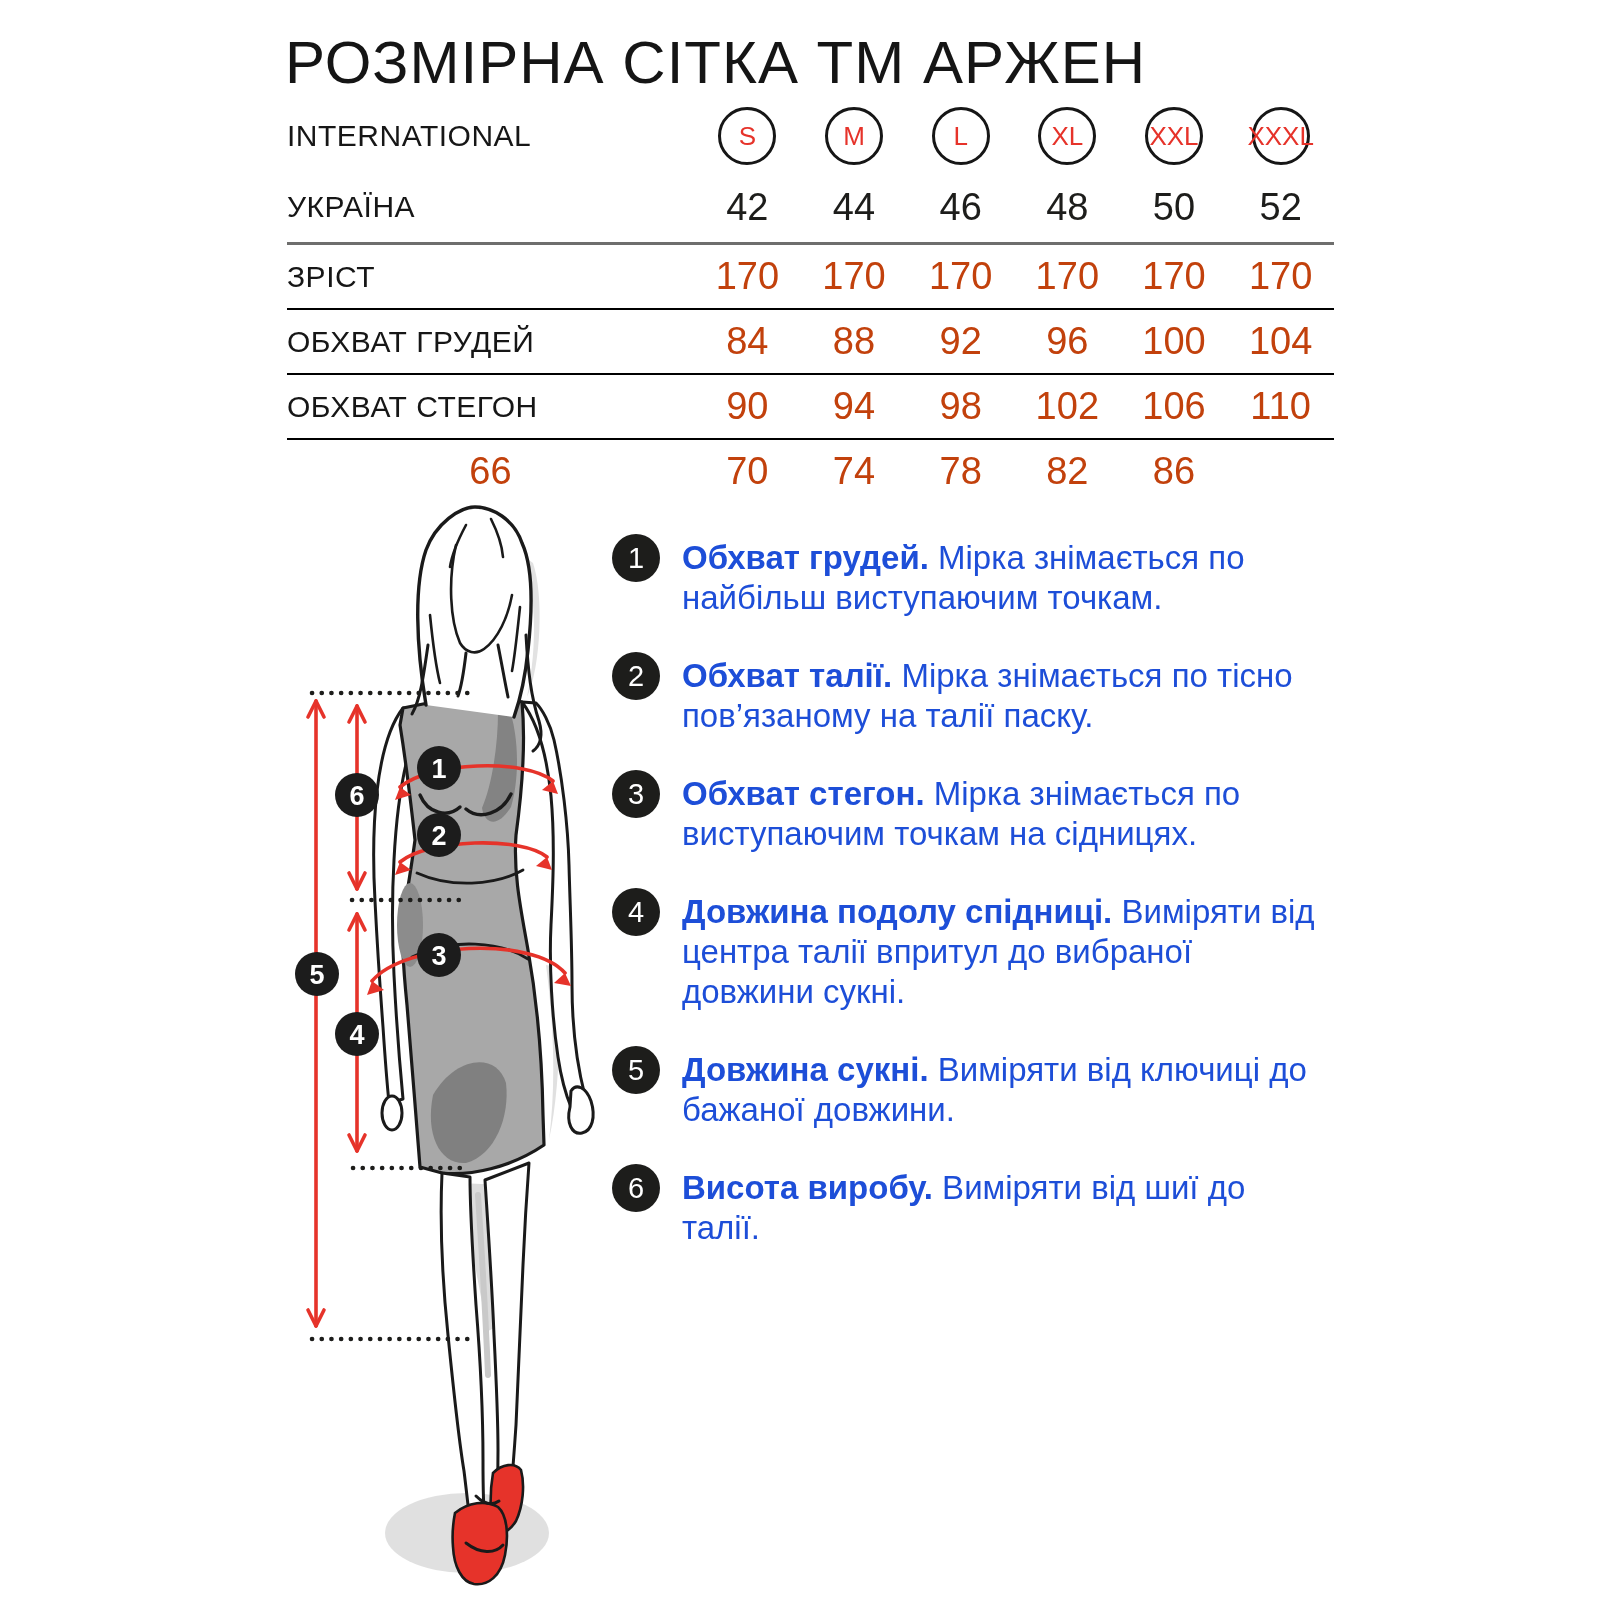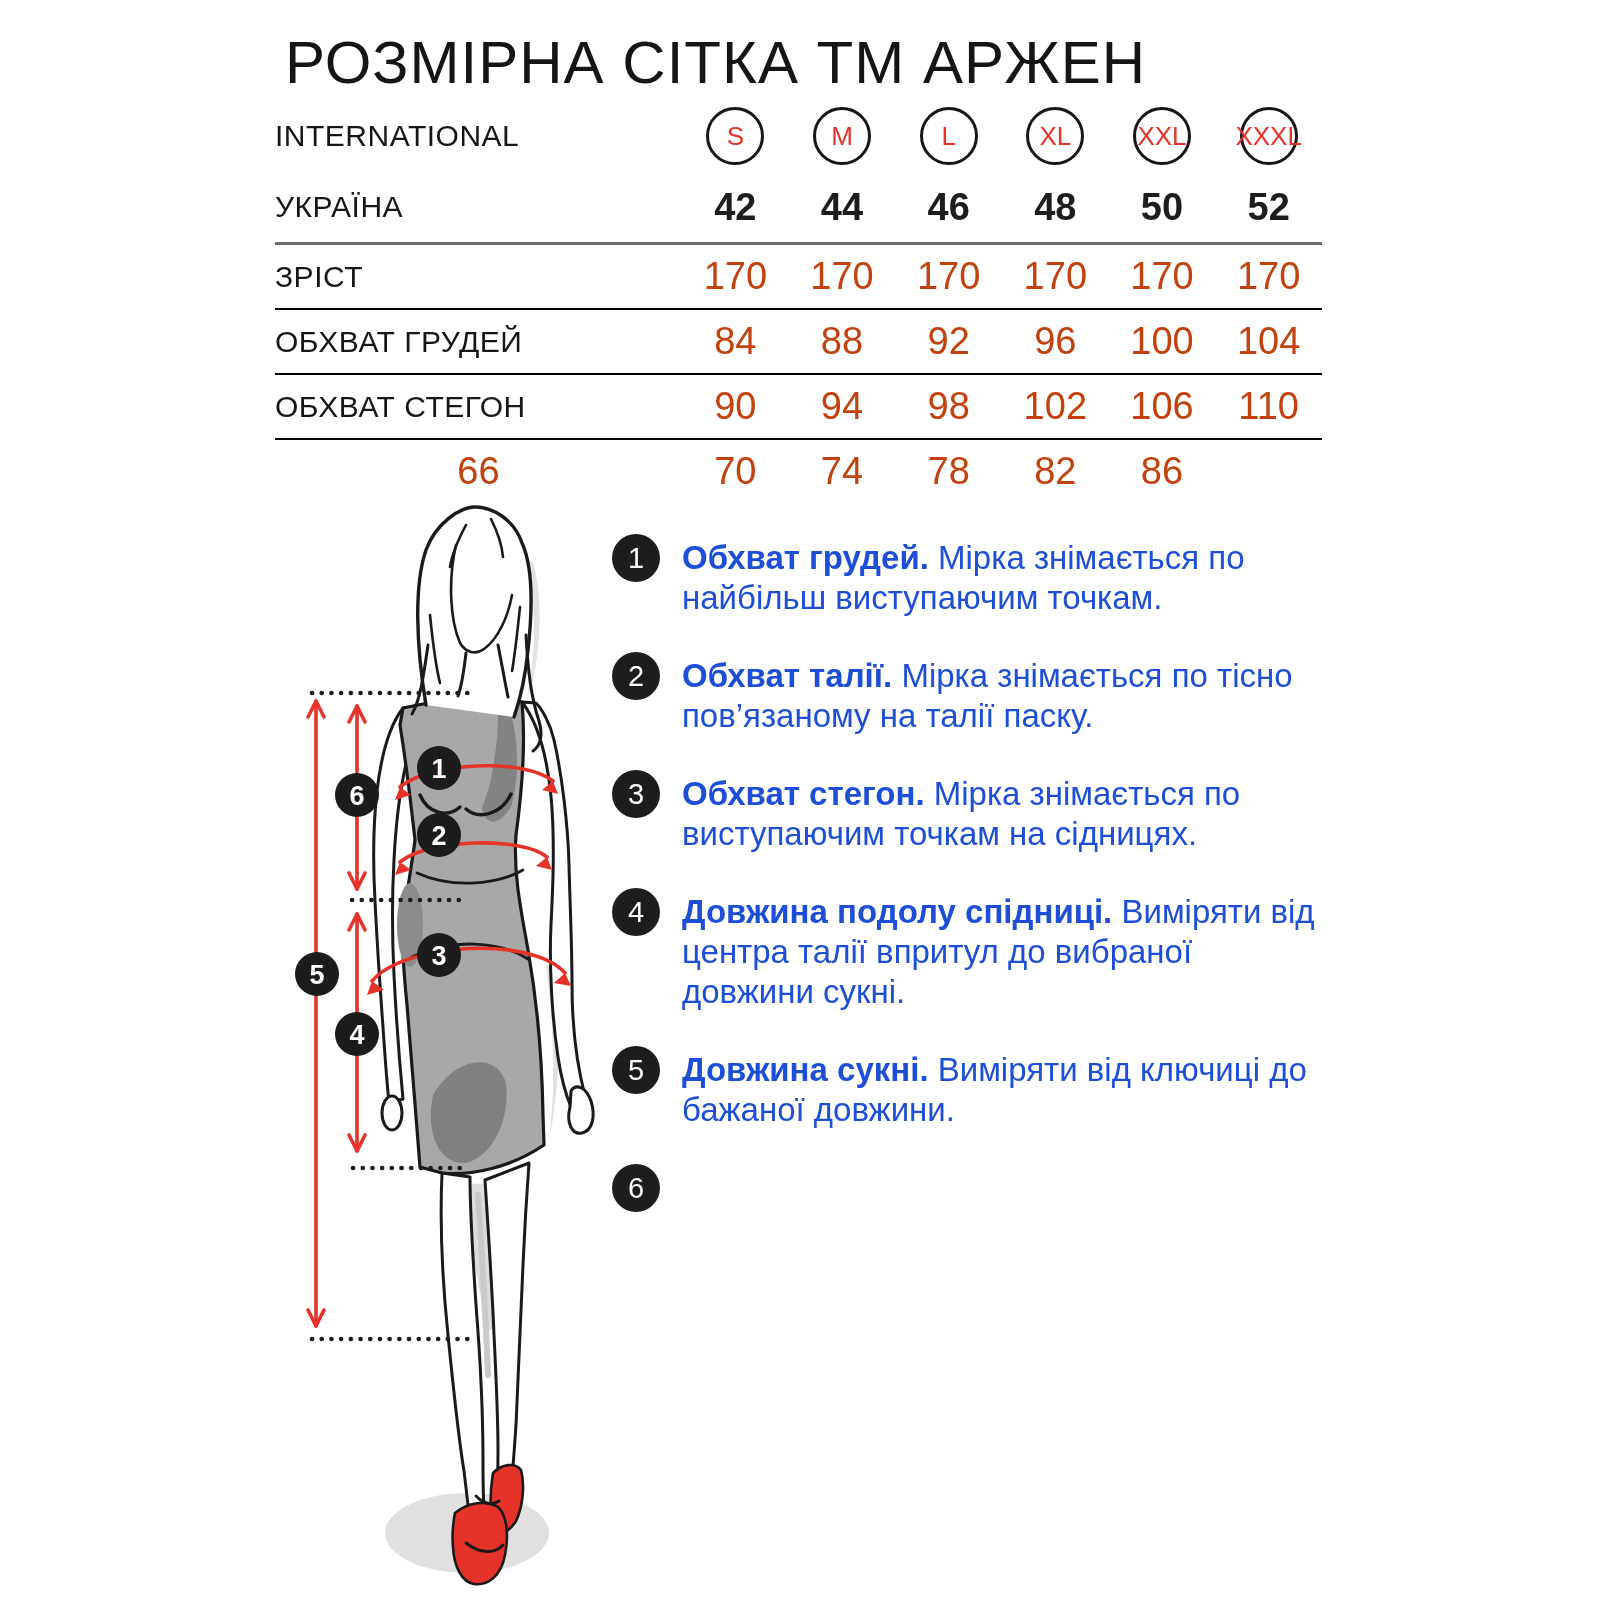--- a/index.html
+++ b/index.html
@@ -5,29 +5,29 @@
   html,body{margin:0;padding:0;}
   body{
     width:1600px;height:1600px;position:relative;background:#ffffff;
     font-family:"Liberation Sans", sans-serif;color:#1d1d1b;overflow:hidden;
   }
   .title{
     position:absolute;left:285px;top:28px;font-size:60px;font-weight:400;
     letter-spacing:1px;color:#151515;white-space:nowrap;
   }
   
-  .size-table{position:absolute;left:275px;top:100px;width:1047px;}
+  .size-table{position:absolute;left:287px;top:100px;width:1047px;}
   .trow{display:grid;grid-template-columns:407px repeat(6,1fr);align-items:center;}
   .r-int{height:72px;}
   .r-ukr{height:70px;border-bottom:3px solid #6e6e6d;}
   .r-data{height:63px;border-bottom:2px solid #000000;}
   .r-last{border-bottom:none;}
   .tlabel{font-size:30px;letter-spacing:.5px;color:#161616;}
   .tcell{text-align:center;font-size:38px;}
-  .val-black{color:#1d1d1b;font-weight:bold;}
+  .val-black{color:#1d1d1b;}
   .val-gray{color:#c2410c;}
   .size-circle{
     display:inline-flex;width:52px;height:52px;border:3px solid #161616;border-radius:50%;
     align-items:center;justify-content:center;font-size:26px;color:#e6332a;
     white-space:nowrap;overflow:visible;
   }
   
   .legend{position:absolute;left:612px;top:538px;width:740px;}
   .leg-item{display:flex;align-items:flex-start;margin-bottom:38px;}
   .leg-badge{
@@ -228,14 +228,15 @@
   <div class="leg-item">
     <div class="leg-badge">4</div>
     <div class="leg-text"><span class="leg-term">Довжина подолу спідниці.</span><span> Виміряти від центра талії впритул до вибраної довжини сукні.</span></div>
   </div>
   <div class="leg-item">
     <div class="leg-badge">5</div>
     <div class="leg-text"><span class="leg-term">Довжина сукні.</span><span> Виміряти від ключиці до бажаної довжини.</span></div>
   </div>
   <div class="leg-item">
     <div class="leg-badge">6</div>
+    <div class="leg-text"><span class="leg-term">Висота виробу.</span><span> Виміряти від шиї до талії.</span></div>
   </div>
 </div>
 
 </body></html>

